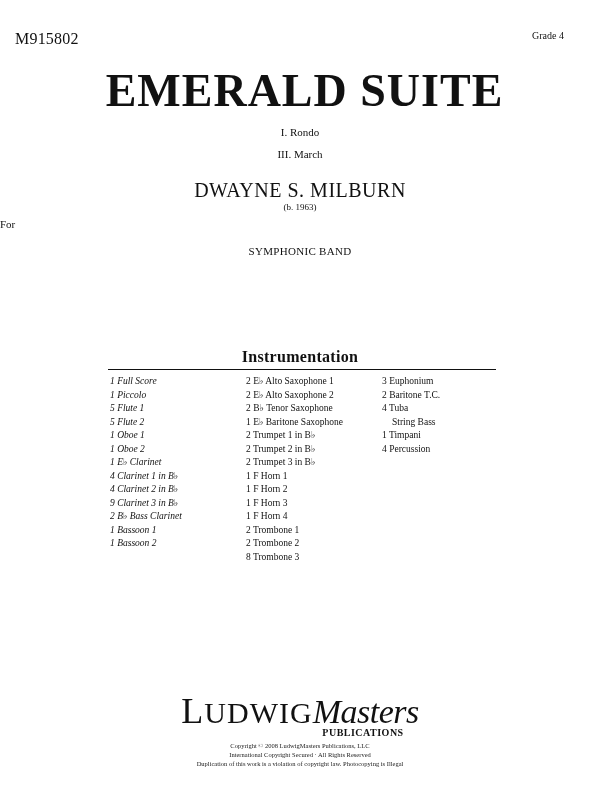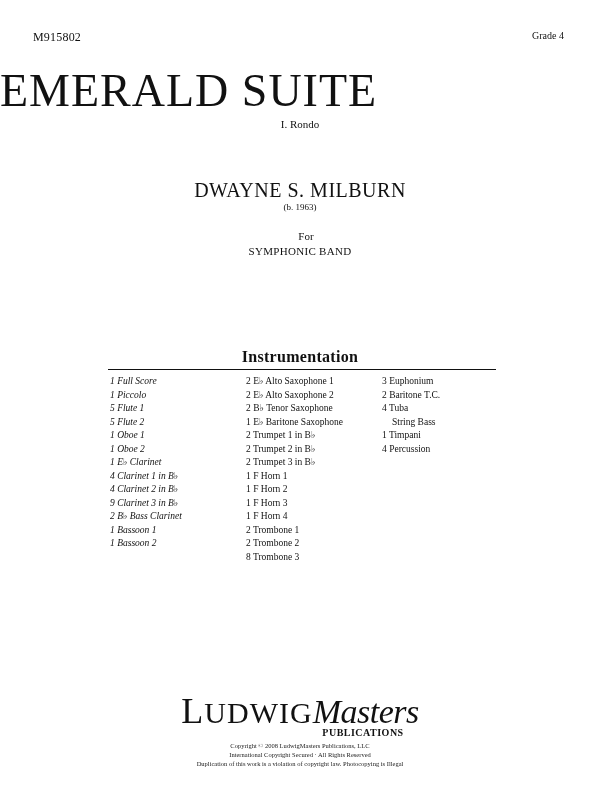--- a/index.html
+++ b/index.html
@@ -10,53 +10,53 @@
     body {
       width: 600px;
       height: 800px;
       position: relative;
       overflow: hidden;
       font-family: "Liberation Serif", "DejaVu Serif", serif;
       color: #111111;
     }
     .catalog {
       position: absolute;
-      left: 33px;
+      left: 15px;
       top: 30px;
-      font-size: 12px;
+      font-size: 16px;
       letter-spacing: 0.2px;
     }
     .grade {
       position: absolute;
       right: 36px;
       top: 30px;
       font-size: 10px;
     }
     .title {
       position: absolute;
-      left: 0;
+      left: 9px;
       right: 0;
       top: 68px;
-      text-align: left;
+      text-align: center;
       font-size: 46px;
-      font-weight: normal;
+      font-weight: bold;
       letter-spacing: 1px;
       line-height: 1;
       margin: 0;
     }
     .movements {
       position: absolute;
       left: 0;
       right: 0;
       top: 117px;
       text-align: center;
       font-size: 11px;
       line-height: 14px;
     }
-    .movements div { margin: 0; }
+    .movements div { margin: 8px; }
     .composer {
       position: absolute;
       left: 0;
       right: 0;
       top: 180px;
       text-align: center;
       font-size: 20px;
       letter-spacing: 0.5px;
       line-height: 1;
     }
@@ -65,24 +65,23 @@
       left: 0;
       right: 0;
       top: 202px;
       text-align: center;
       font-size: 9px;
     }
     .for-label {
       position: absolute;
       left: 0;
       right: 0;
-      top: 230px;
-      text-align: center;
+      top: 218px;
+      text-align: left;
       font-size: 11px;
-      padding-left: 12px;
     }
     .ensemble {
       position: absolute;
       left: 0;
       right: 0;
       top: 245px;
       text-align: center;
       font-size: 11px;
       letter-spacing: 0.3px;
     }
@@ -175,20 +174,21 @@
 </head>
 <body>
 
 <div class="catalog">M915802</div>
 <div class="grade">Grade 4</div>
 
 <h1 class="title">EMERALD SUITE</h1>
 
 <div class="movements">
   <div>I. Rondo</div>
+  <div>III. March</div>
 </div>
 
 <div class="composer">DWAYNE S. MILBURN</div>
 <div class="dates">(b. 1963)</div>
 
 <div class="for-label">For</div>
 <div class="ensemble">SYMPHONIC BAND</div>
 
 <div class="instr-heading">Instrumentation</div>
 <div class="rule"></div>

